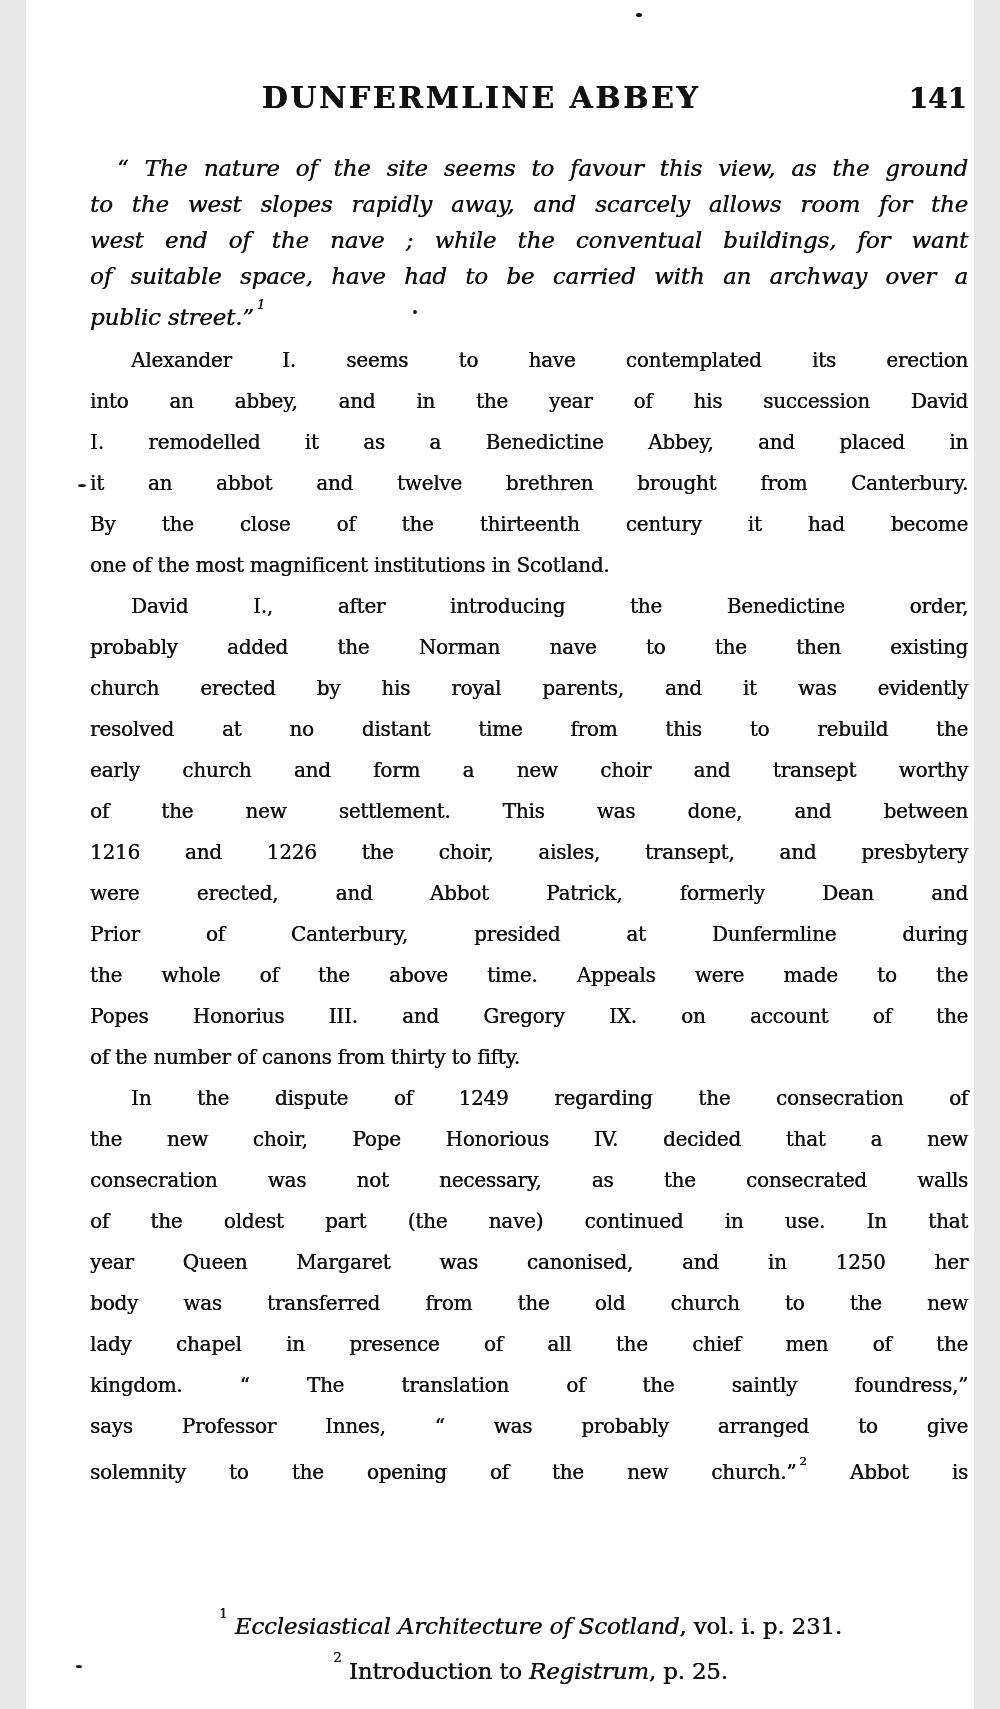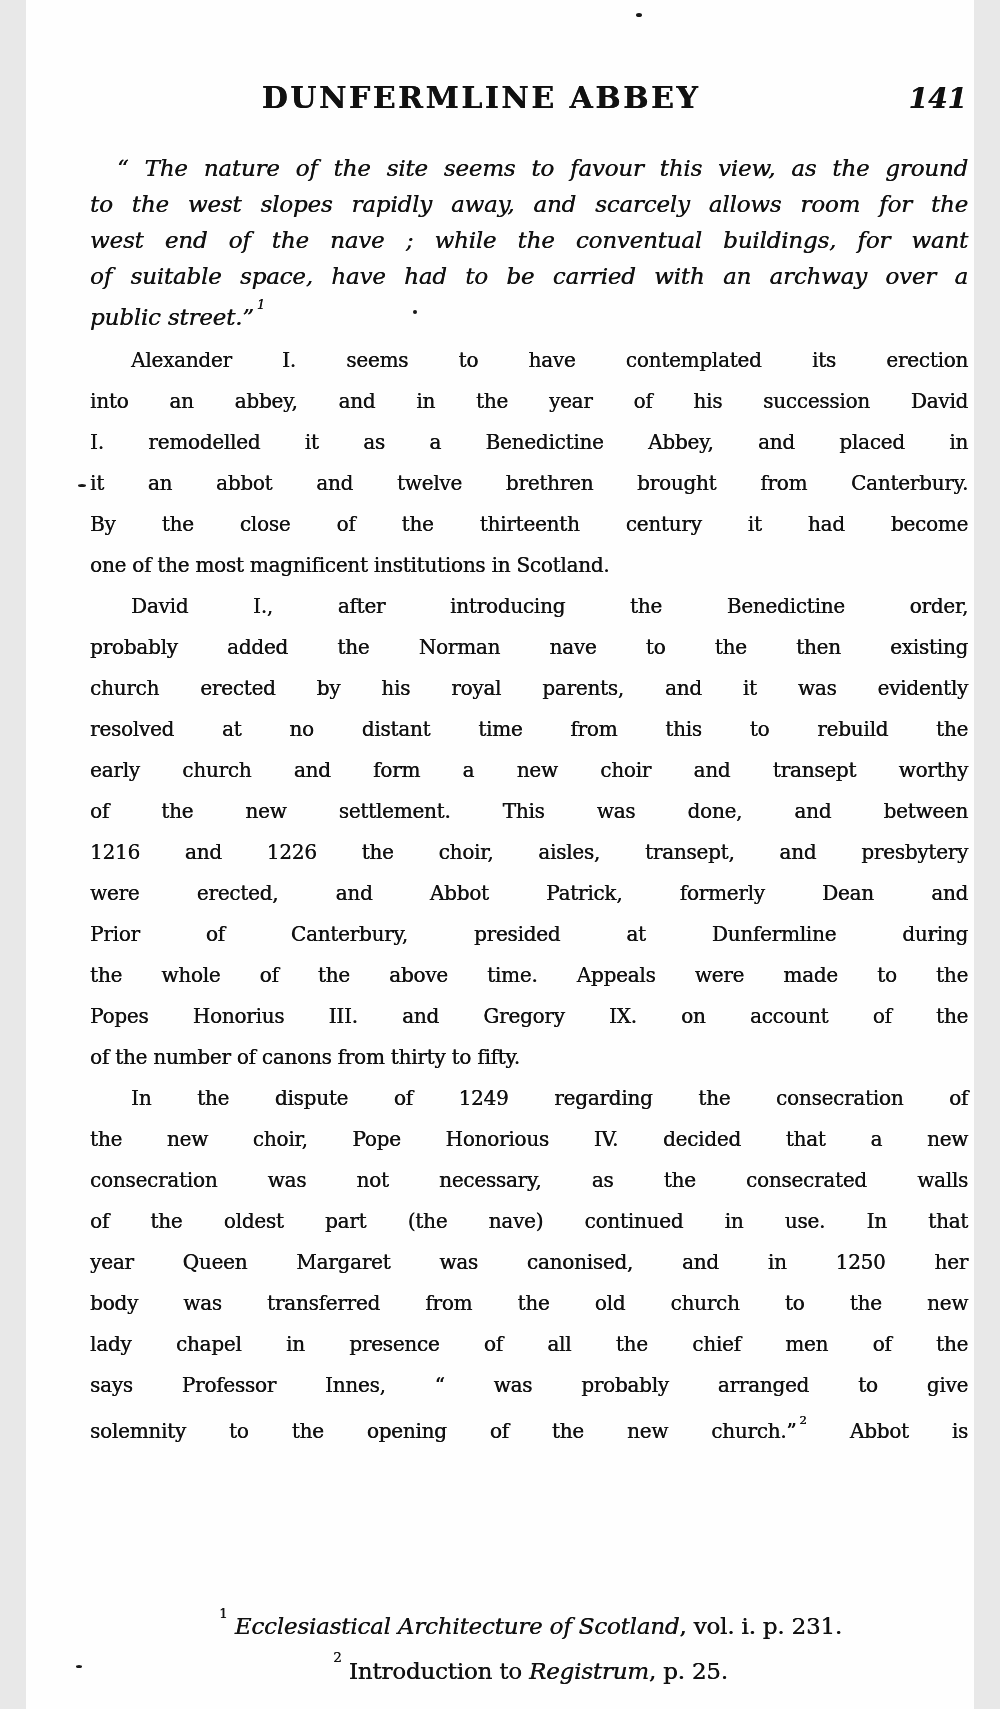--- a/index.html
+++ b/index.html
@@ -12,21 +12,21 @@
   }
   .col { position:absolute; left:64px; width:878px; }
 
   
   .head-title {
     position:absolute; top:80px; left:455px; transform:translateX(-50%);
     font-size:30px; font-weight:bold; letter-spacing:2.5px; white-space:nowrap;
   }
   .head-page {
     position:absolute; top:82px; left:941px; transform:translateX(-100%);
-    font-size:28px; font-weight:bold;font-style:italic;
+    font-size:28px; font-weight:bold;
   }
 
   
   .line { text-align:justify; text-align-last:justify; }
   .line.last { text-align-last:left; }
 
   .quote { top:150px; font-size:23px; line-height:36px; letter-spacing:-0.2px;font-style:italic; }
   .quote .indent { text-indent:27px; }
 
   .bodytext { top:340px; font-size:20px; line-height:41px; letter-spacing:-0.25px; }
@@ -81,20 +81,21 @@
     </div>
 
     <div>
       <div class="line indent">In the dispute of 1249 regarding the consecration of</div>
       <div class="line">the new choir, Pope Honorious IV. decided that a new</div>
       <div class="line">consecration was not necessary, as the consecrated walls</div>
       <div class="line">of the oldest part (the nave) continued in use.  In that</div>
       <div class="line">year Queen Margaret was canonised, and in 1250 her</div>
       <div class="line">body was transferred from the old church to the new</div>
       <div class="line">lady chapel in presence of all the chief men of the</div>
+      <div class="line">kingdom.  “ The translation of the saintly foundress,”</div>
       <div class="line">says Professor Innes, “ was probably arranged to give</div>
       <div class="line"><span>solemnity to the opening of the new church.”</span><sup class="fnref">2</sup> <span>Abbot is</span></div>
     </div>
   </div>
 
   <div class="col fns">
     <div><sup class="fnref">1</sup> <span class="it">Ecclesiastical Architecture of Scotland</span><span>, vol. i. p. 231.</span></div>
     <div><sup class="fnref">2</sup> <span>Introduction to </span><span class="it">Registrum</span><span>, p. 25.</span></div>
   </div>
 

